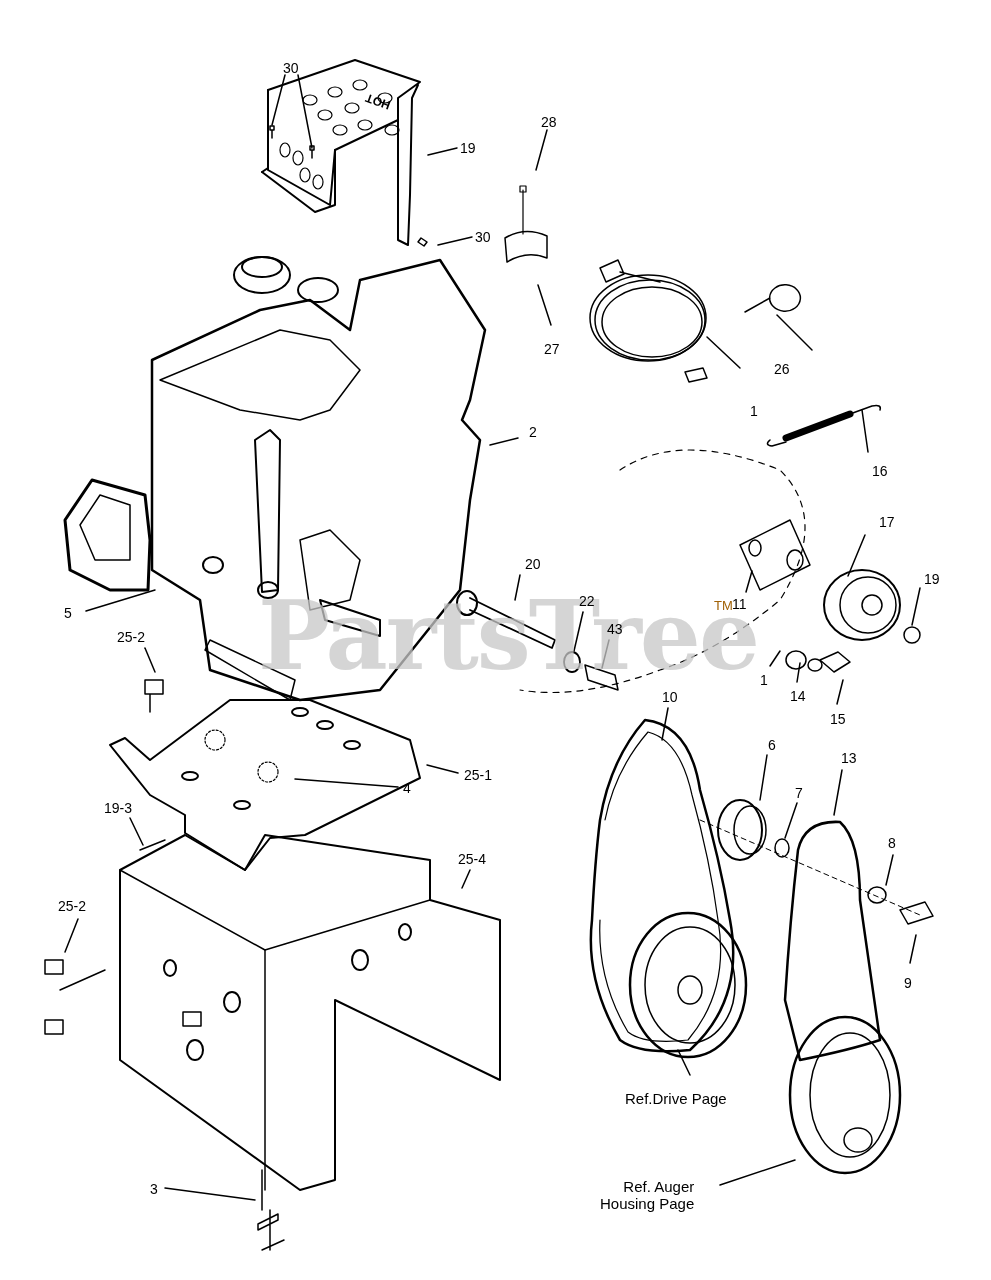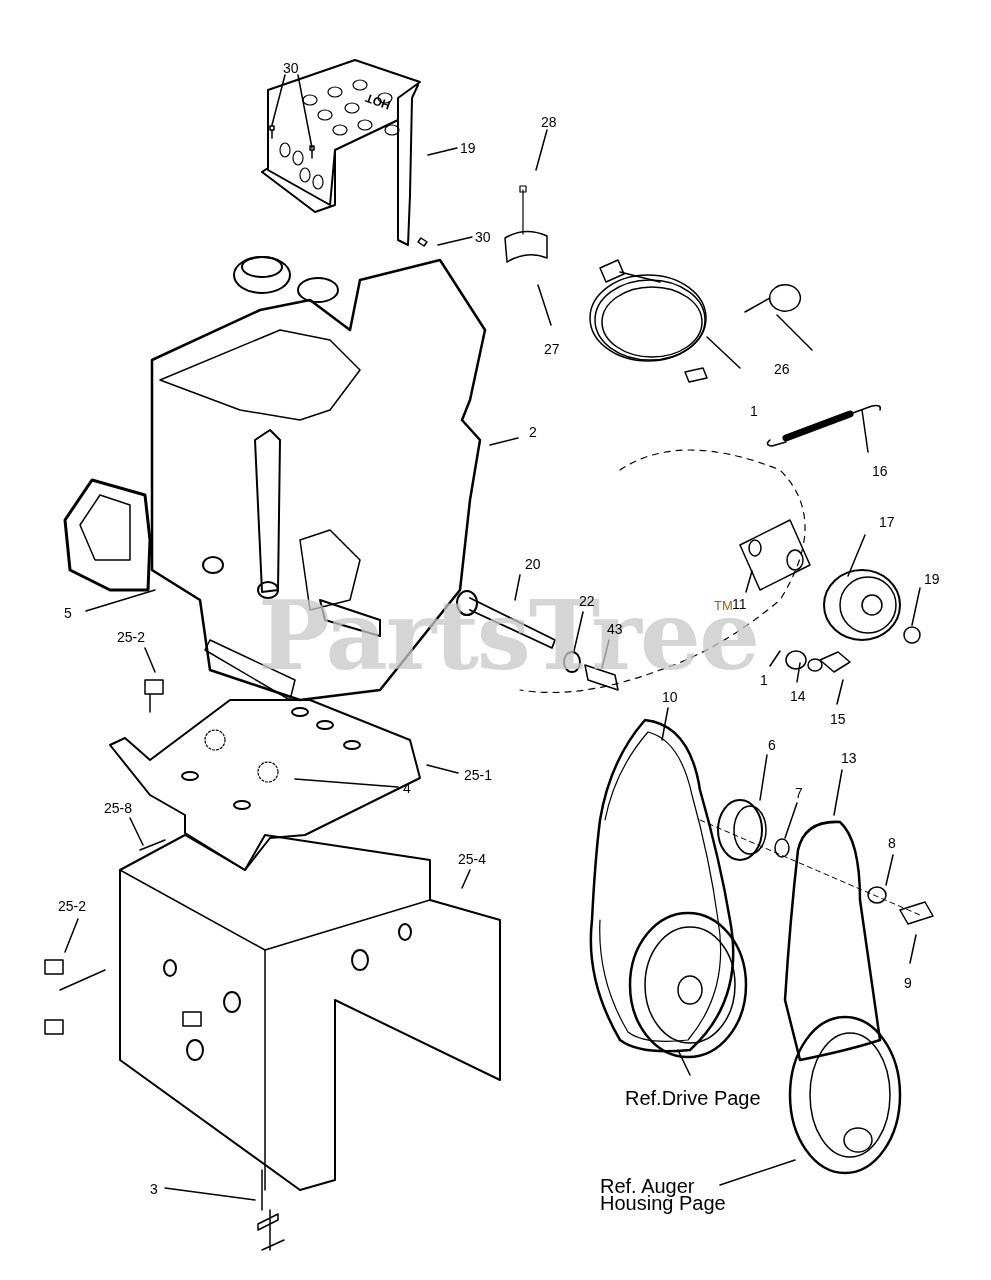--- a/index.html
+++ b/index.html
@@ -1,19 +1,19 @@
 <!DOCTYPE html>
 <html><head>
 <meta charset="utf-8">
 <style>
   html,body{margin:0;padding:0;background:#ffffff;}
   body{width:991px;height:1280px;position:relative;overflow:hidden;font-family:"Liberation Sans",sans-serif;color:#000;}
   #diagram{position:absolute;left:0;top:0;width:991px;height:1280px;}
   .callout{position:absolute;font-size:14px;line-height:16px;white-space:nowrap;cursor:pointer;}
-  .ref{position:absolute;font-size:20px;line-height:17px;text-align:left;white-space:nowrap;cursor:pointer;}
+  .ref{position:absolute;font-size:15px;line-height:17px;text-align:right;white-space:nowrap;cursor:pointer;}
   .watermark{position:absolute;left:258px;top:588px;font-family:"DejaVu Serif","Liberation Serif",serif;font-weight:bold;font-size:96px;line-height:96px;color:#c8c8c8;opacity:.75;letter-spacing:-2px;pointer-events:none;}
   .tm{position:absolute;left:714px;top:598px;font-size:13px;color:#a16207;}
 </style>
 </head>
 <body>
 
 <div id="diagram">
 <svg width="991" height="1280" viewBox="0 0 991 1280" xmlns="http://www.w3.org/2000/svg" fill="none" stroke="#000" stroke-width="2" stroke-linejoin="round" stroke-linecap="round">
 
   <g>
@@ -195,21 +195,21 @@
   <div class="callout" style="left:579px;top:593px">22</div>
   <div class="callout" style="left:607px;top:621px">43</div>
   <div class="callout" style="left:760px;top:672px">1</div>
   <div class="callout" style="left:790px;top:688px">14</div>
   <div class="callout" style="left:830px;top:711px">15</div>
   <div class="callout" style="left:662px;top:689px">10</div>
   <div class="callout" style="left:64px;top:605px">5</div>
   <div class="callout" style="left:117px;top:629px">25-2</div>
   <div class="callout" style="left:464px;top:767px">25-1</div>
   <div class="callout" style="left:403px;top:780px">4</div>
-  <div class="callout" style="left:104px;top:800px">25-8</div>
+  <div class="callout" style="left:104px;top:800px">19-3</div>
   <div class="callout" style="left:458px;top:851px">25-4</div>
   <div class="callout" style="left:768px;top:737px">6</div>
   <div class="callout" style="left:795px;top:785px">7</div>
   <div class="callout" style="left:841px;top:750px">13</div>
   <div class="callout" style="left:888px;top:835px">8</div>
   <div class="callout" style="left:904px;top:975px">9</div>
   <div class="callout" style="left:58px;top:898px">25-2</div>
   <div class="callout" style="left:150px;top:1181px">3</div>
 
   <div class="ref" style="left:625px;top:1090px">

